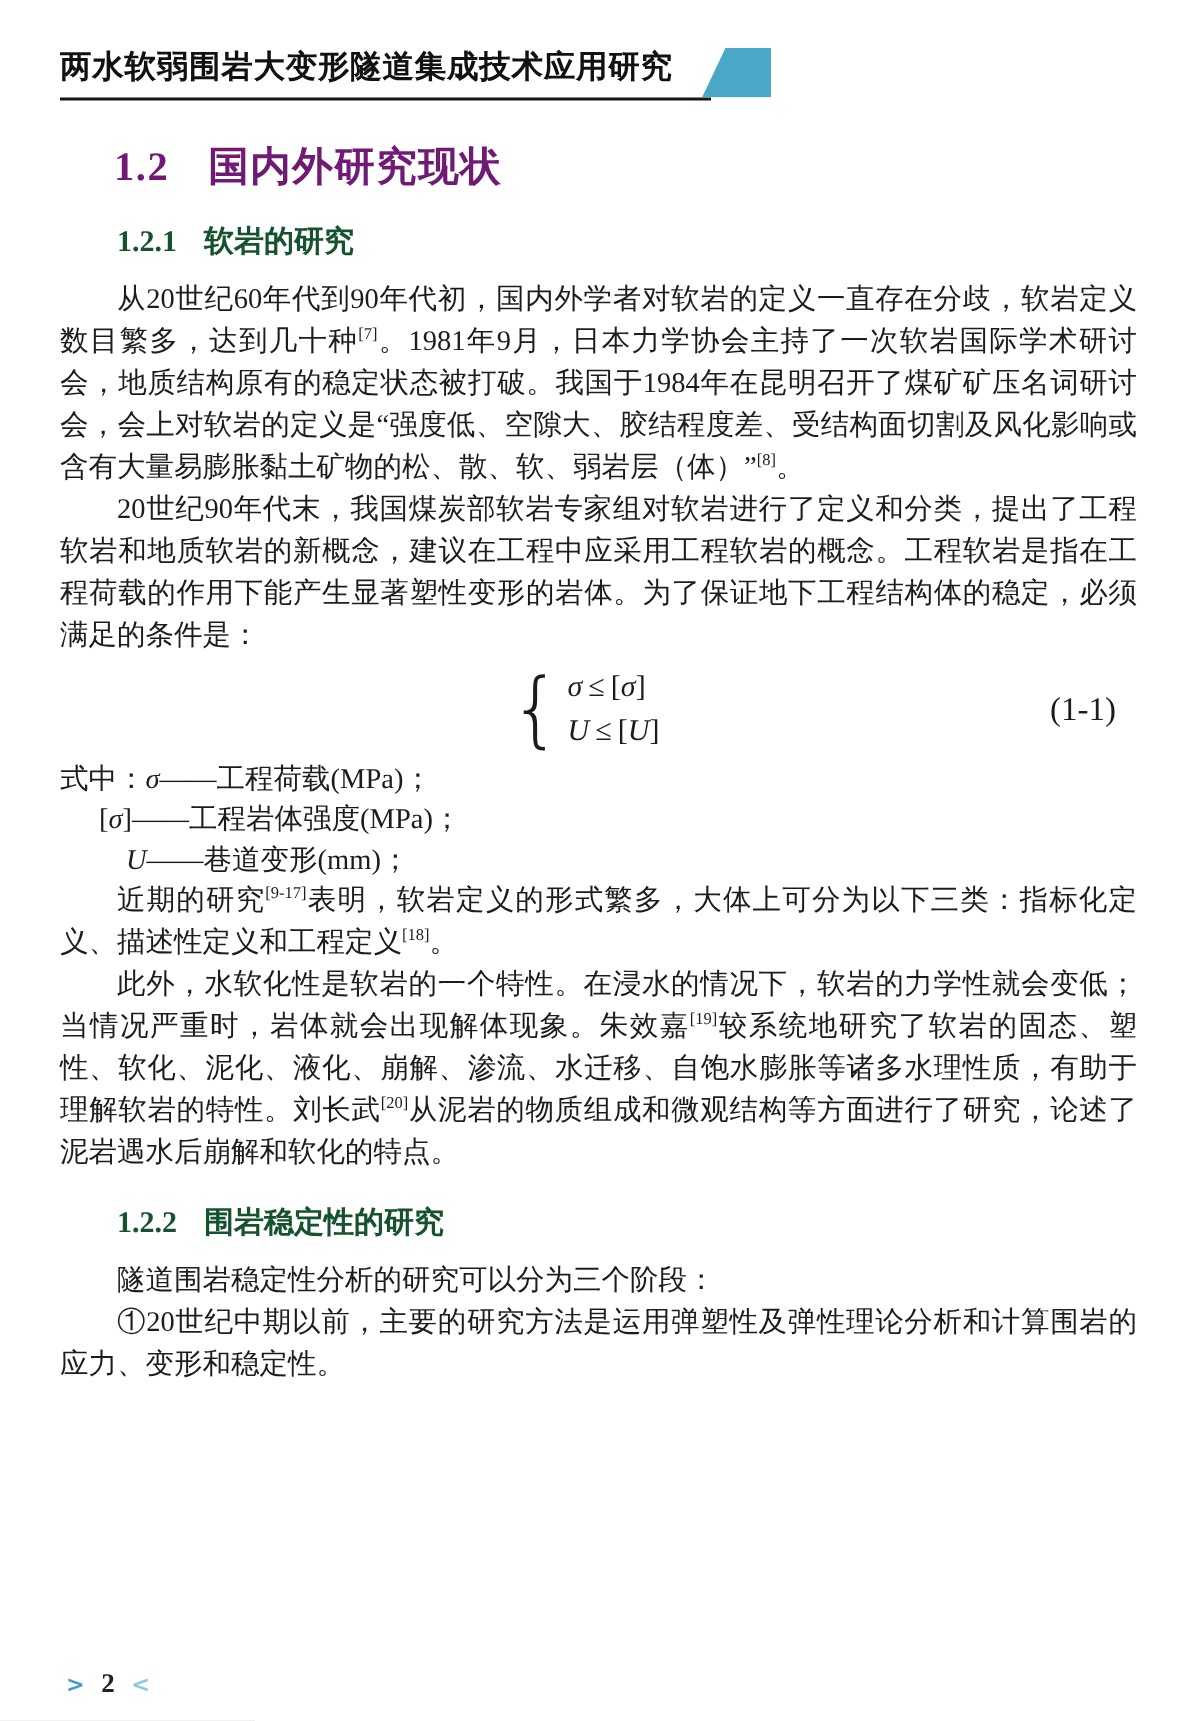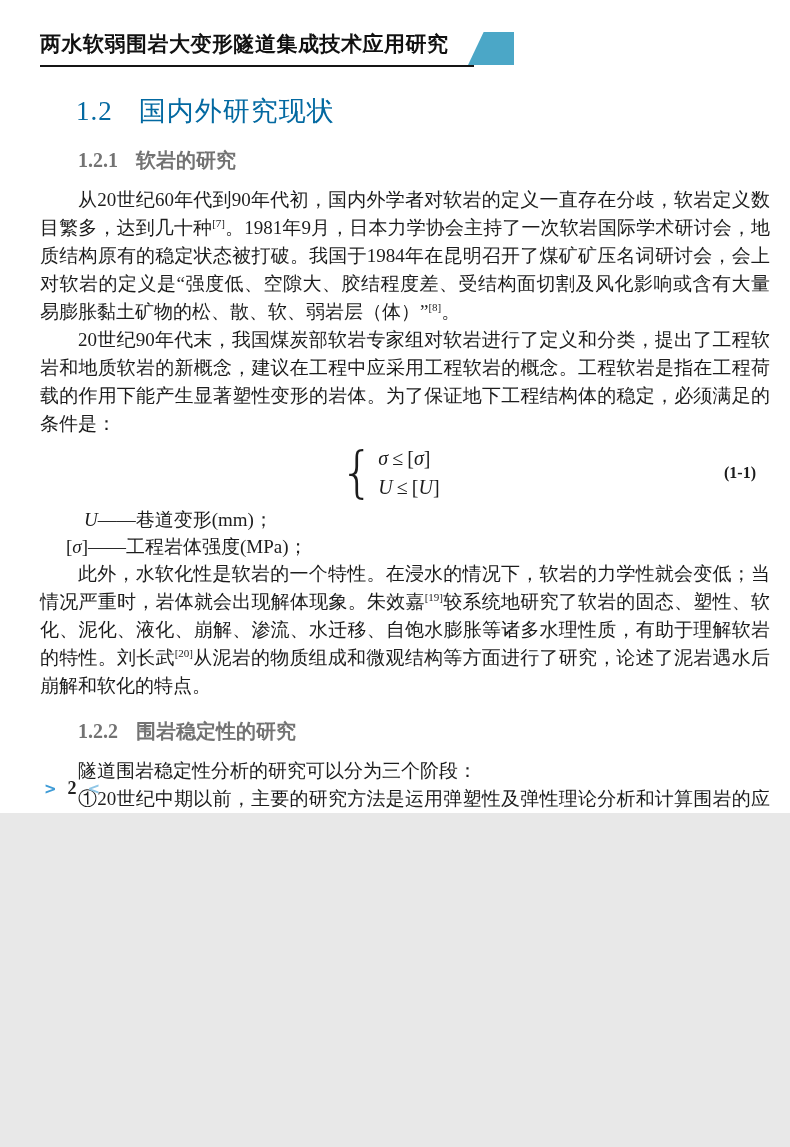--- a/index.html
+++ b/index.html
@@ -1,22 +1,22 @@
 <!DOCTYPE html>
 <html><head>
 <meta charset="utf-8">
 <style>
   html,body{margin:0;padding:0;background:#e8e8e8;}
   .page{
     position:relative;
-    width:790px;height:813px;
+    width:790px;height:1147px;
     margin:0 auto;
     background:#ffffff;
     box-sizing:border-box;
-    padding:30px 20px 0 40px;
+    padding:30px 32px 0 40px;
     overflow:hidden;
     font-family:"Liberation Serif","DejaVu Serif",serif;
     color:#1c1c1c;
   }
   
   .header-bar{
     position:relative;
     width:434px;
     border-bottom:2px solid #151515;
     padding-bottom:7px;
@@ -33,43 +33,43 @@
     right:-40px;bottom:0;
     width:46px;height:33px;
     background:#4BA7C7;
     clip-path:polygon(34% 0,100% 0,100% 100%,0 100%);
   }
   
   .section-title{
     margin:26px 0 18px 0;
     padding-left:36px;
     font-family:"Liberation Sans","DejaVu Sans",sans-serif;
-    font-weight:normal;
+    font-weight:bold;
     font-size:27px;
-    color:#0369a1;
+    color:#701a75;
     letter-spacing:1px;
   }
   .section-title .sec-no{margin-right:26px;font-family:"Liberation Serif","DejaVu Serif",serif;}
   
   .body-text{
     font-size:19px;
     line-height:28px;
     text-align:justify;
     margin:0;
   }
   .indent{text-indent:2em;}
   sup{font-size:11px;line-height:0;}
   
   .subsection-title{
     font-family:"Liberation Sans","DejaVu Sans",sans-serif;
     font-weight:bold;
     font-size:20px;
     margin:18px 0 12px 0;
     padding-left:38px;
-    color:#737373;
+    color:#14532d;
   }
   .subsection-title .sub-no{margin-right:18px;font-family:"Liberation Serif","DejaVu Serif",serif;}
   
   .formula-row{
     display:flex;
     align-items:center;
     margin:6px 0 4px 0;
   }
   .formula{
     display:flex;
@@ -83,23 +83,22 @@
     line-height:1;
     transform:scaleY(1.02);
     margin-right:4px;
   }
   .cases{font-size:20px;line-height:29px;}
   .case-line{white-space:nowrap;}
   .mvar{font-style:italic;}
   .rel{padding:0 4px;}
   .eq-no{
     margin-left:auto;
-    font-size:16px;
+    font-size:22px;
     padding-right:14px;
-    font-weight:bold;
   }
   
   .defs{font-size:19px;line-height:27px;}
   .def-line{white-space:nowrap;}
   .def-line.d1{padding-left:26px;}
   .def-line.d2{padding-left:44px;}
   .def-line.d3{padding-left:26px;}
   
   .footer{
     position:absolute;
@@ -142,24 +141,26 @@
       <span class="brace">{</span>
       <div class="cases">
         <div class="case-line"><span class="mvar">σ</span><span class="rel">≤</span><span>[</span><span class="mvar">σ</span><span>]</span></div>
         <div class="case-line"><span class="mvar">U</span><span class="rel">≤</span><span>[</span><span class="mvar">U</span><span>]</span></div>
       </div>
     </div>
     <span class="eq-no">(1-1)</span>
   </div>
 
   <div class="defs">
+    <div class="def-line d0"><span>式中：</span><span></span><span class="mvar">σ</span><span></span><span>——</span><span>工程荷载(MPa)；</span></div>
+    <div class="def-line d1"><span></span><span>[</span><span class="mvar">σ</span><span>]</span><span>——</span><span>工程岩体强度(MPa)；</span></div>
     <div class="def-line d2"><span></span><span></span><span class="mvar">U</span><span></span><span>——</span><span>巷道变形(mm)；</span></div>
-    <div class="def-line d1"><span></span><span>[</span><span class="mvar">σ</span><span>]</span><span>——</span><span>工程岩体强度(MPa)；</span></div>
   </div>
 
+  <p class="body-text indent"><span>近期的研究</span><sup>[9-17]</sup><span>表明，软岩定义的形式繁多，大体上可分为以下三类：指标化定义、描述性定义和工程定义</span><sup>[18]</sup><span>。</span></p>
 
   <p class="body-text indent"><span>此外，水软化性是软岩的一个特性。在浸水的情况下，软岩的力学性就会变低；当情况严重时，岩体就会出现解体现象。朱效嘉</span><sup>[19]</sup><span>较系统地研究了软岩的固态、塑性、软化、泥化、液化、崩解、渗流、水迁移、自饱水膨胀等诸多水理性质，有助于理解软岩的特性。刘长武</span><sup>[20]</sup><span>从泥岩的物质组成和微观结构等方面进行了研究，论述了泥岩遇水后崩解和软化的特点。</span></p>
 
   <h2 class="subsection-title">
     <span class="sub-no">1.2.2</span><span>围岩稳定性的研究</span>
   </h2>
 
   <p class="body-text indent">隧道围岩稳定性分析的研究可以分为三个阶段：</p>
   <p class="body-text indent">①20世纪中期以前，主要的研究方法是运用弹塑性及弹性理论分析和计算围岩的应力、变形和稳定性。</p>
 

